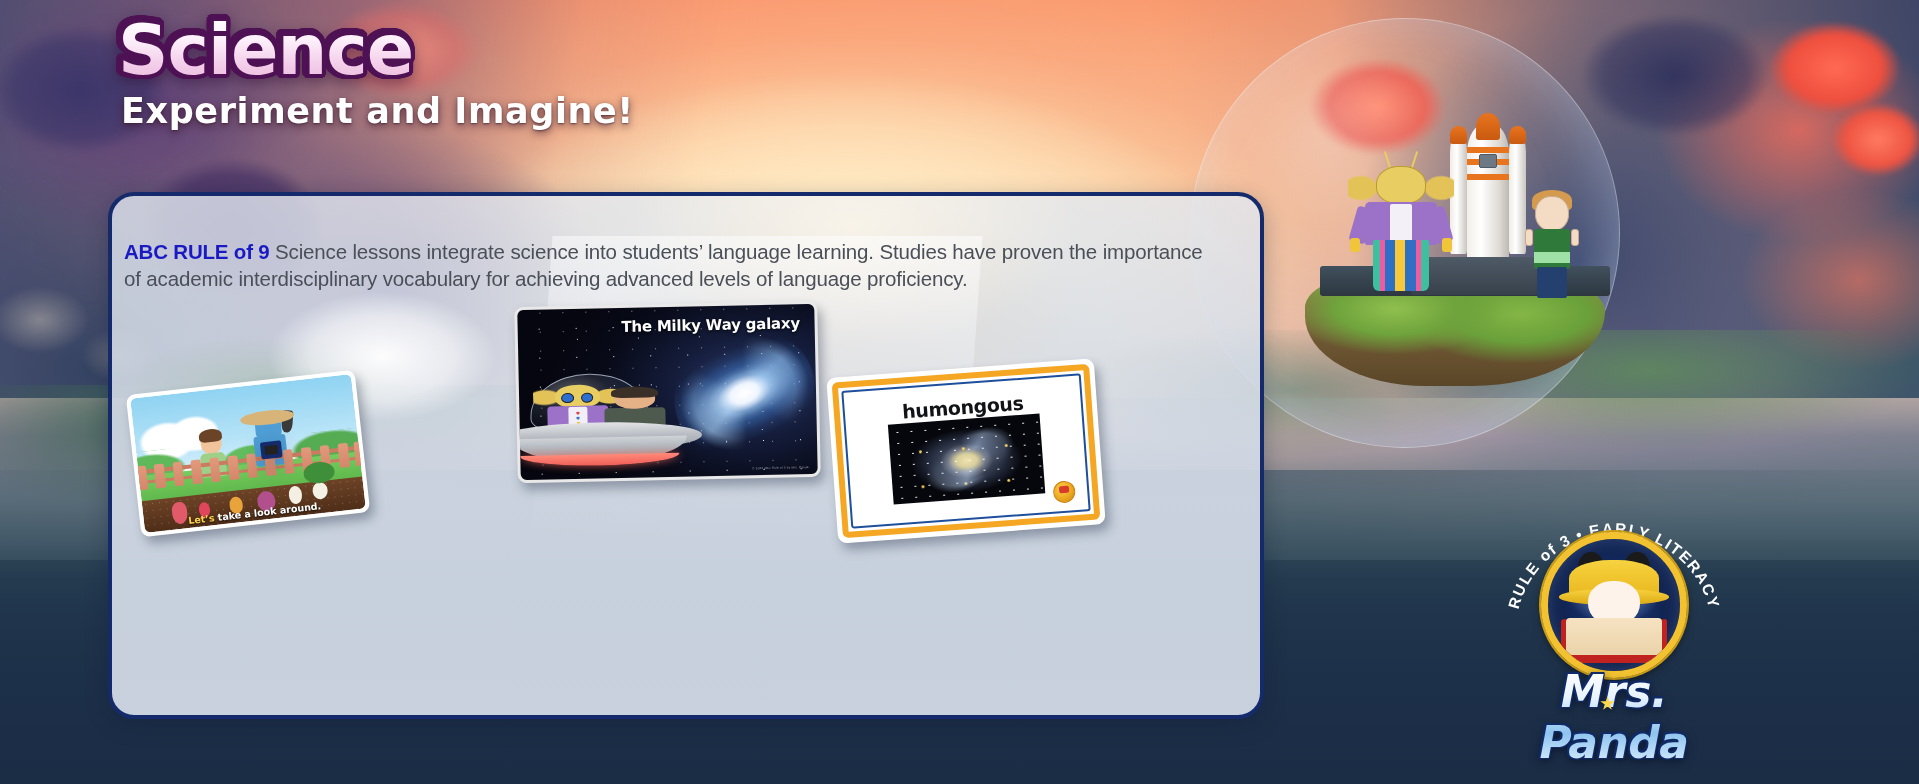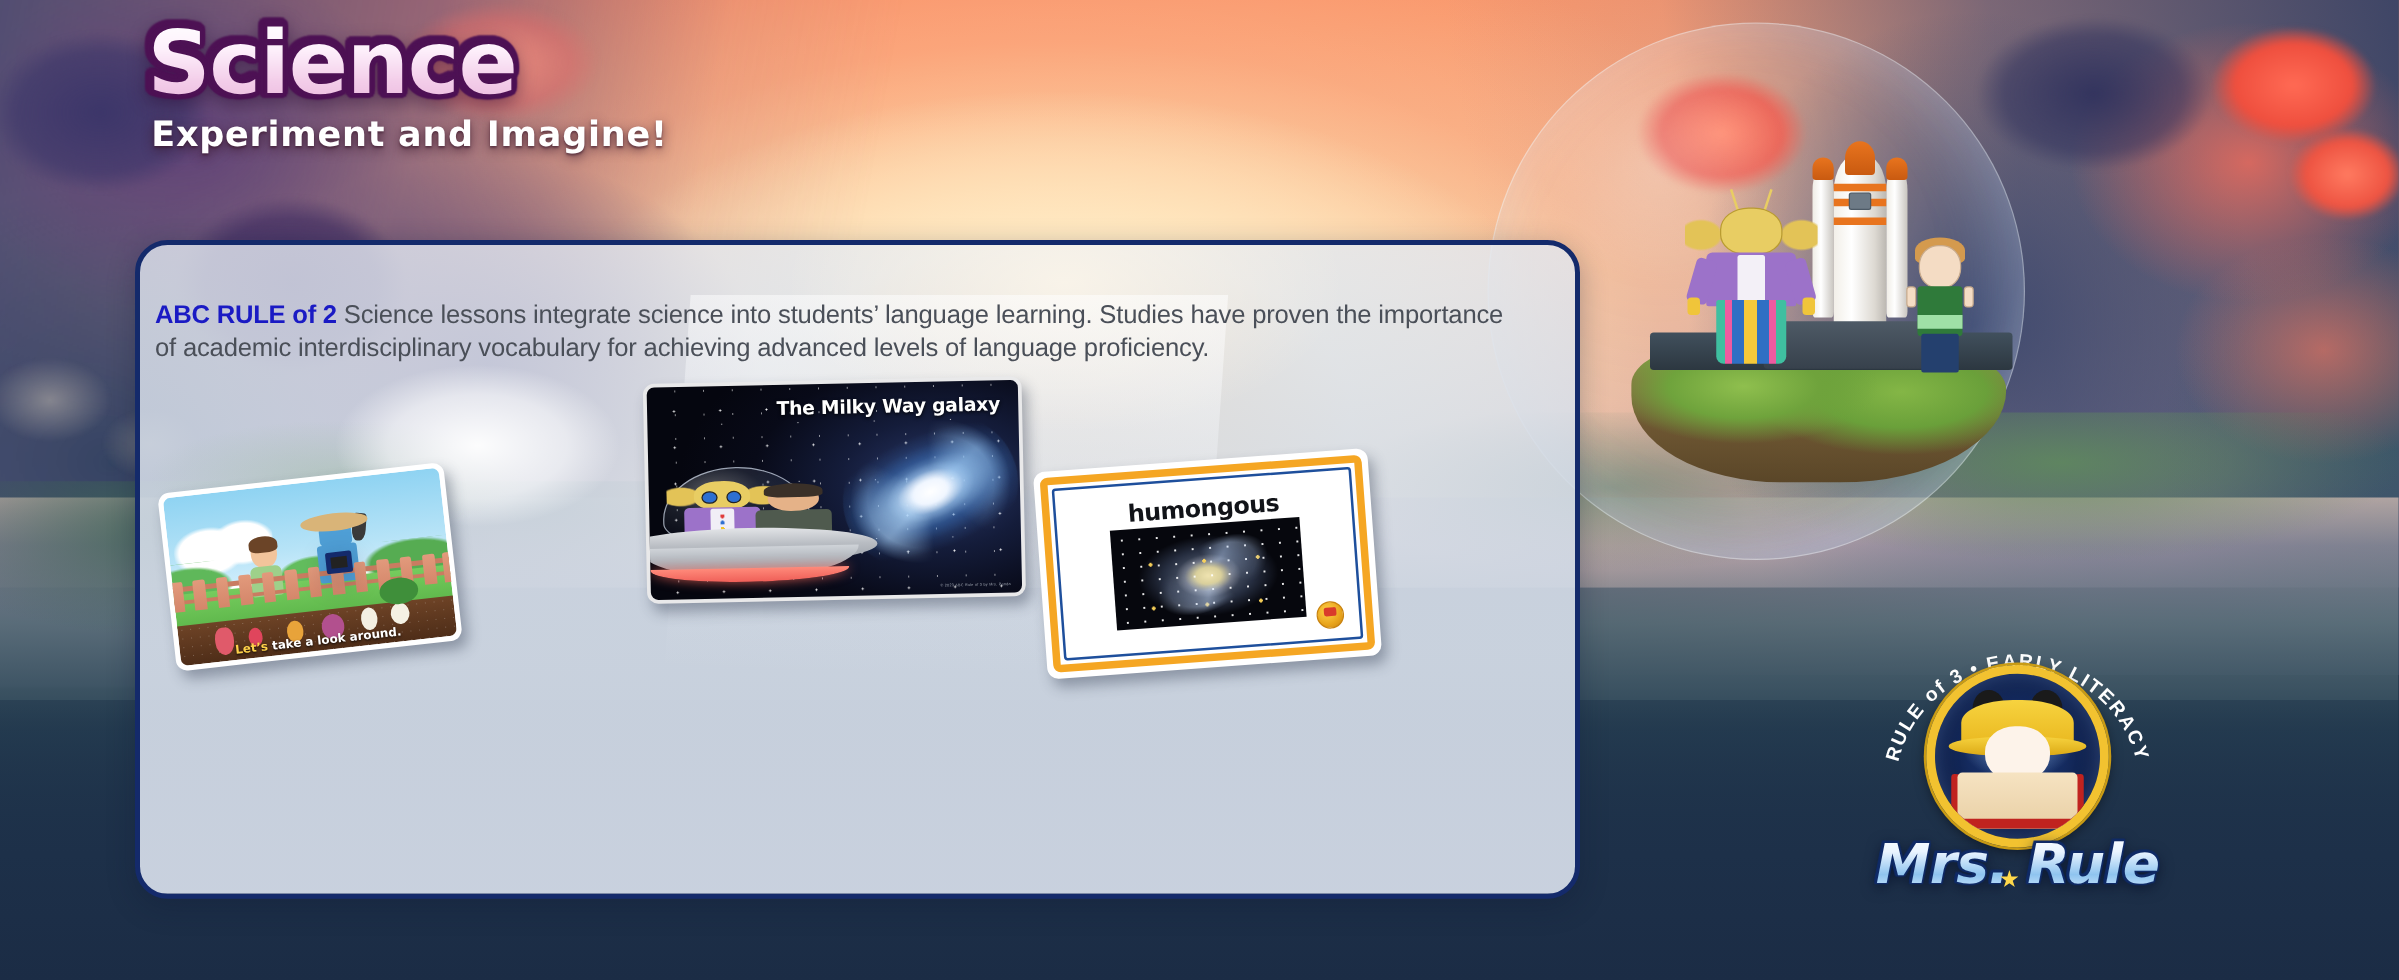--- a/index.html
+++ b/index.html
@@ -88,21 +88,21 @@
     filter:
       drop-shadow(0 0 0 #4d1154)
       drop-shadow(2.2px 0 0 #4d1154) drop-shadow(-2.2px 0 0 #4d1154)
       drop-shadow(0 2.2px 0 #4d1154) drop-shadow(0 -2.2px 0 #4d1154)
       drop-shadow(1.7px 1.7px 0 #4d1154) drop-shadow(-1.7px 1.7px 0 #4d1154)
       drop-shadow(1.7px -1.7px 0 #4d1154) drop-shadow(-1.7px -1.7px 0 #4d1154)
       drop-shadow(0 5px 7px rgba(40,10,50,.45));
   }
   .title-sub{
     margin-top:4px; margin-left:3px;
-    font-family:"DejaVu Sans", sans-serif; font-weight:bold; font-size:28px;
+    font-family:"DejaVu Sans", sans-serif; font-weight:bold; font-size:35px;
     letter-spacing:.6px; color:#ffffff;
     text-shadow:0 3px 9px rgba(60,25,45,.75), 0 1px 2px rgba(60,25,45,.6);
   }
 
   
   .panel{
     position:absolute; left:108px; top:192px; width:1156px; height:527px;
     border:4px solid #142a6b; border-radius:26px; z-index:5;
     background:
       linear-gradient(180deg, rgba(226,232,241,.80) 0%, rgba(214,222,234,.86) 30%, rgba(210,218,230,.93) 62%, rgba(206,214,227,.97) 100%);
@@ -546,21 +546,21 @@
     <div class="title-sub">Experiment and Imagine!</div>
   </div>
 
   <div class="panel">
     <div class="panel-glow"></div>
     <div class="panel-path"></div>
     <div class="panel-green"></div>
     <div class="panel-cloud"></div>
 
     <div class="panel-text">
-      <span class="lead">ABC RULE of 2</span><span> Science lessons integrate science into students’ language learning. Studies have proven the importance of academic interdisciplinary vocabulary for achieving advanced levels of language proficiency.</span>
+      <span class="lead">ABC RULE of 9</span><span> Science lessons integrate science into students’ language learning. Studies have proven the importance of academic interdisciplinary vocabulary for achieving advanced levels of language proficiency.</span>
     </div>
 
     <div class="cards">
 
       <div id="card-garden" class="card card-shadow">
         <div class="inner">
           <div class="g-sky"></div>
           <div class="g-cloud"></div>
           <div class="g-bush"></div>
           <div class="g-grass"></div>
@@ -674,17 +674,17 @@
         <div class="e" style="right:0"></div>
       </div>
       <div class="logo-hat"></div>
       <div class="logo-brim"></div>
       <div class="logo-face"></div>
       <div class="logo-book-l"></div>
       <div class="logo-book-r"></div>
       <div class="logo-book"></div>
     </div>
 
-    <div class="logo-name">Mrs. Rule</div>
+    <div class="logo-name">Mrs. Panda</div>
     <div class="logo-star"></div>
   </div>
 
 </div>
 
 </body></html>

